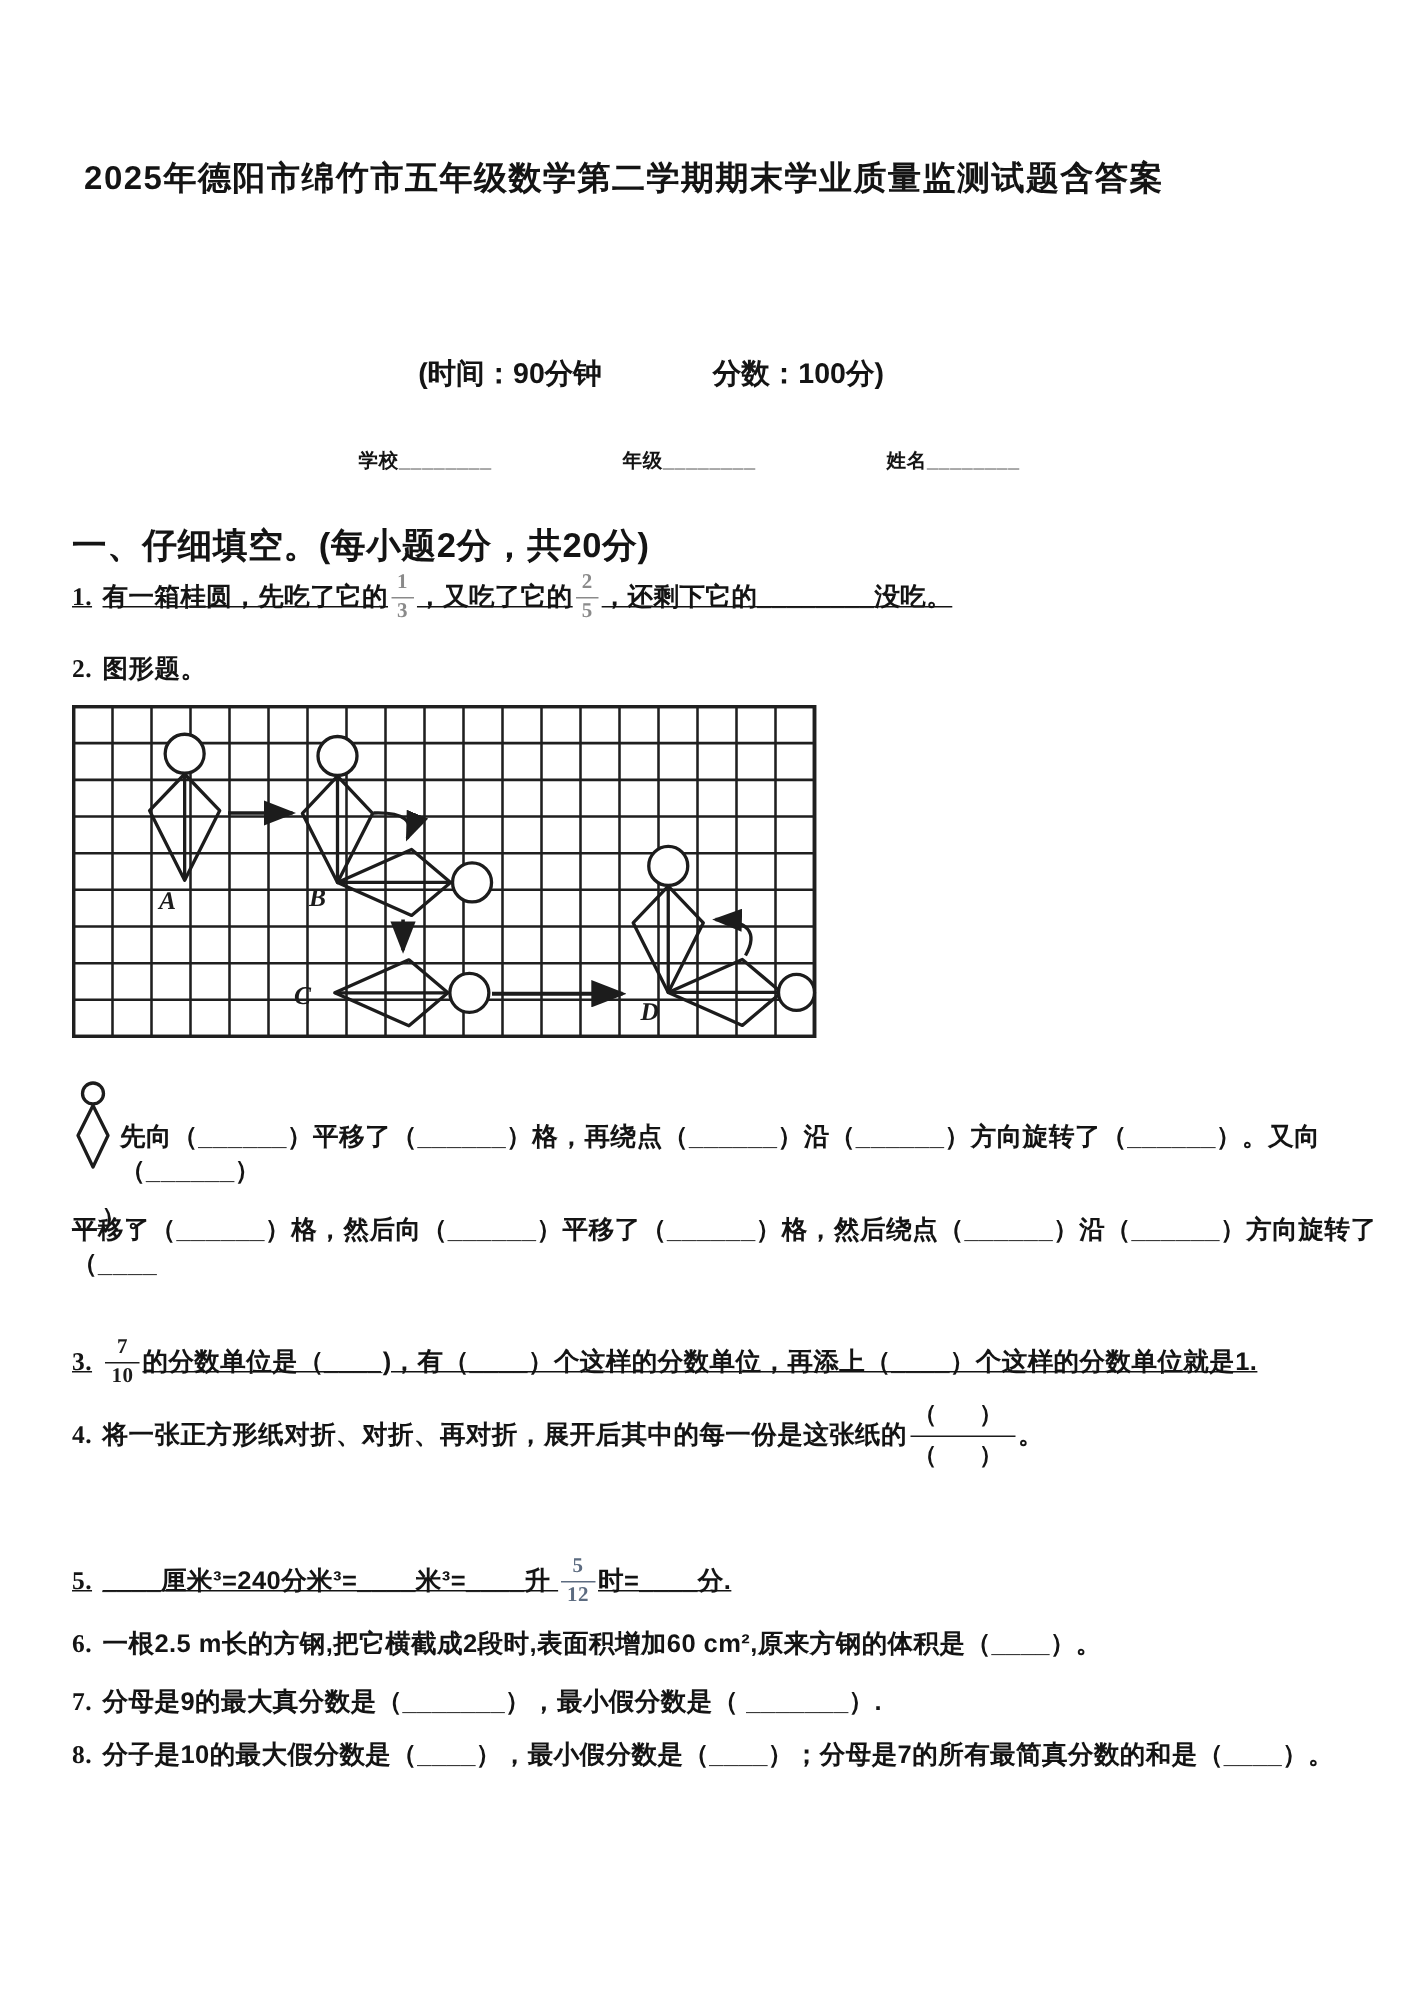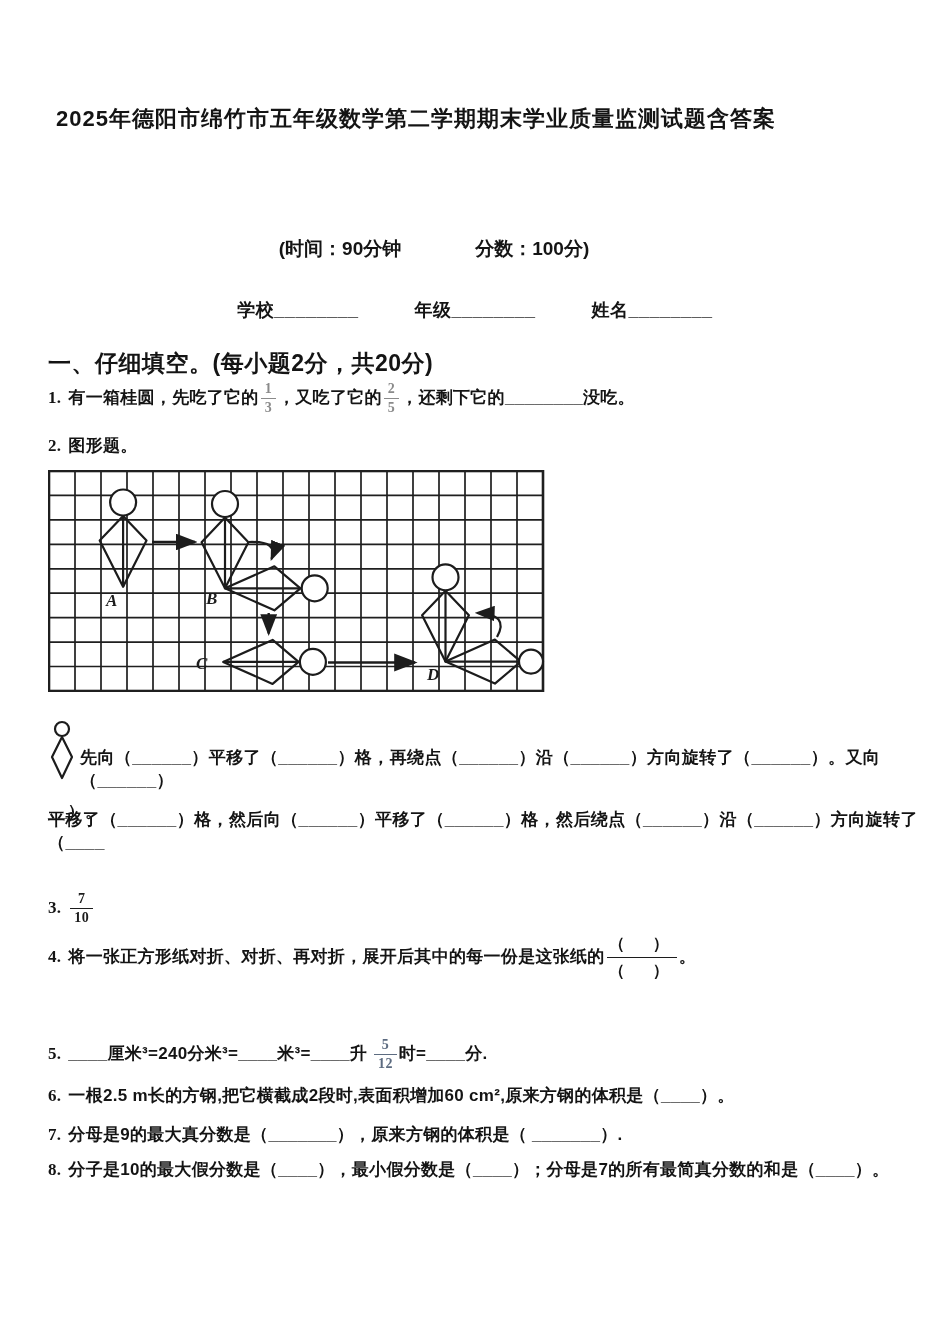--- a/index.html
+++ b/index.html
@@ -3,26 +3,26 @@
 <meta charset="utf-8">
 <style>
   html,body{margin:0;padding:0;}
   body{
     width:950px;height:1344px;position:relative;background:#ffffff;
     font-family:"Liberation Sans",sans-serif;color:#141414;overflow:hidden;
   }
   .abs{position:absolute;}
   .title{top:104px;left:0;width:832px;text-align:center;font-size:22px;font-weight:700;letter-spacing:1px;}
   .info-line{top:236px;left:0;width:868px;display:flex;justify-content:center;gap:74px;font-size:19px;font-weight:700;}
-  .fields-line{top:298px;left:0;width:950px;display:flex;justify-content:center;gap:56px;font-size:18px;font-weight:600;letter-spacing:.5px;}
+  .fields-line{top:298px;left:0;width:950px;display:flex;justify-content:center;gap:56px;font-size:13px;font-weight:600;letter-spacing:.5px;}
   .fields-line .fld{min-width:120px;}
   .sec-heading{top:348px;left:48px;font-size:23px;font-weight:700;letter-spacing:.5px;}
   .q{left:48px;font-size:17px;font-weight:600;letter-spacing:.3px;max-width:870px;}
   .qnum{font-family:"Liberation Serif",serif;font-weight:600;margin-right:7px;}
-  .tall{line-height:44px;}
+  .tall{line-height:44px;text-decoration:underline;}
   .frac{
     display:inline-flex;flex-direction:column;align-items:center;vertical-align:middle;
     line-height:1;font-family:"Liberation Serif",serif;font-weight:600;margin:0 2px;
   }
   .frac .fn{font-size:14px;padding:0 4px 2px;}
   .frac .fd{font-size:14px;border-top:1.6px solid currentColor;padding:2px 4px 0;}
   .frac-gray{color:#8a8a8a;}
   .frac-slate{color:#5c6b80;}
   .frac-dark{color:#1c1c1c;}
   .bigfrac{
@@ -133,21 +133,21 @@
 </svg>
 
 <div class="abs para" style="top:746px;left:80px;width:828px;">先向（______）平移了（______）格，再绕点（______）沿（______）方向旋转了（______）。又向（______）</div>
 <div class="abs para" style="top:808px;left:48px;width:870px;">平移了（______）格，然后向（______）平移了（______）格，然后绕点（______）沿（______）方向旋转了（____</div>
 <div class="abs para" style="top:800px;left:48px;width:870px;">__）。</div>
 
 <div class="abs q tall" style="top:886px;">
   <span class="qnum">3.</span><span class="frac frac-dark">
       <span class="fn">7</span>
       <span class="fd">10</span>
-    </span>
+    </span><span>的分数单位是（____)，有（____）个这样的分数单位，再添上（____）个这样的分数单位就是1.</span>
 </div>
 
 <div class="abs q" style="top:929px;line-height:56px;">
   <span class="qnum">4.</span><span>将一张正方形纸对折、对折、再对折，展开后其中的每一份是这张纸的</span><span class="bigfrac">
       <span class="fn">（　）</span>
       <span class="fd">（　）</span>
     </span><span>。</span>
 </div>
 
 <div class="abs q tall" style="top:1032px;">
@@ -155,18 +155,18 @@
       <span class="fn">5</span>
       <span class="fd">12</span>
     </span><span>时=____分.</span>
 </div>
 
 <div class="abs q" style="top:1084px;">
   <span class="qnum">6.</span><span>一根2.5 m长的方钢,把它横截成2段时,表面积增加60 cm²,原来方钢的体积是（____）。</span>
 </div>
 
 <div class="abs q" style="top:1123px;">
-  <span class="qnum">7.</span><span>分母是9的最大真分数是（_______），原来方钢的体积是（ _______）.</span>
+  <span class="qnum">7.</span><span>分母是9的最大真分数是（_______），最小假分数是（ _______）.</span>
 </div>
 
 <div class="abs q" style="top:1158px;">
   <span class="qnum">8.</span><span>分子是10的最大假分数是（____），最小假分数是（____）；分母是7的所有最简真分数的和是（____）。</span>
 </div>
 
 </body></html>

